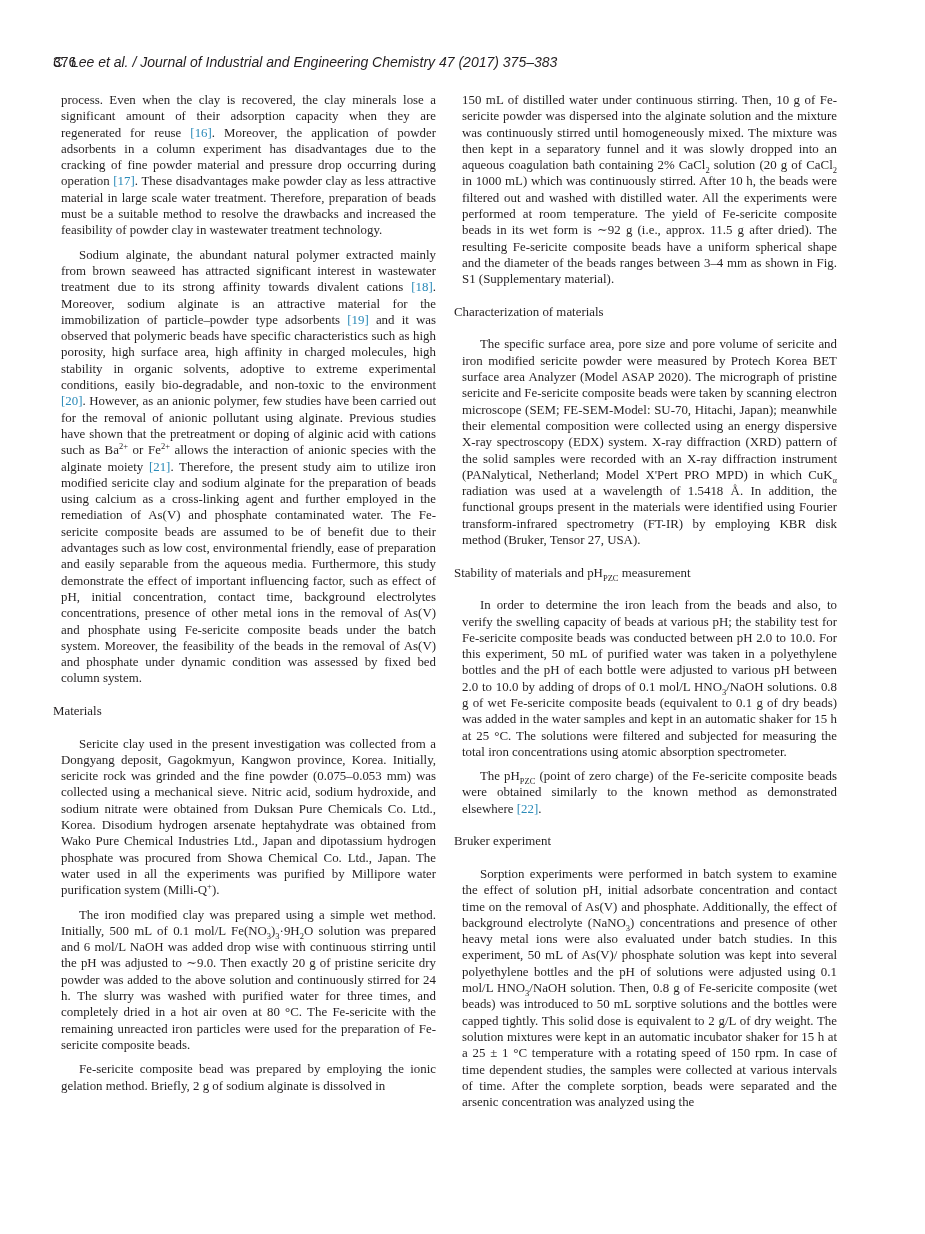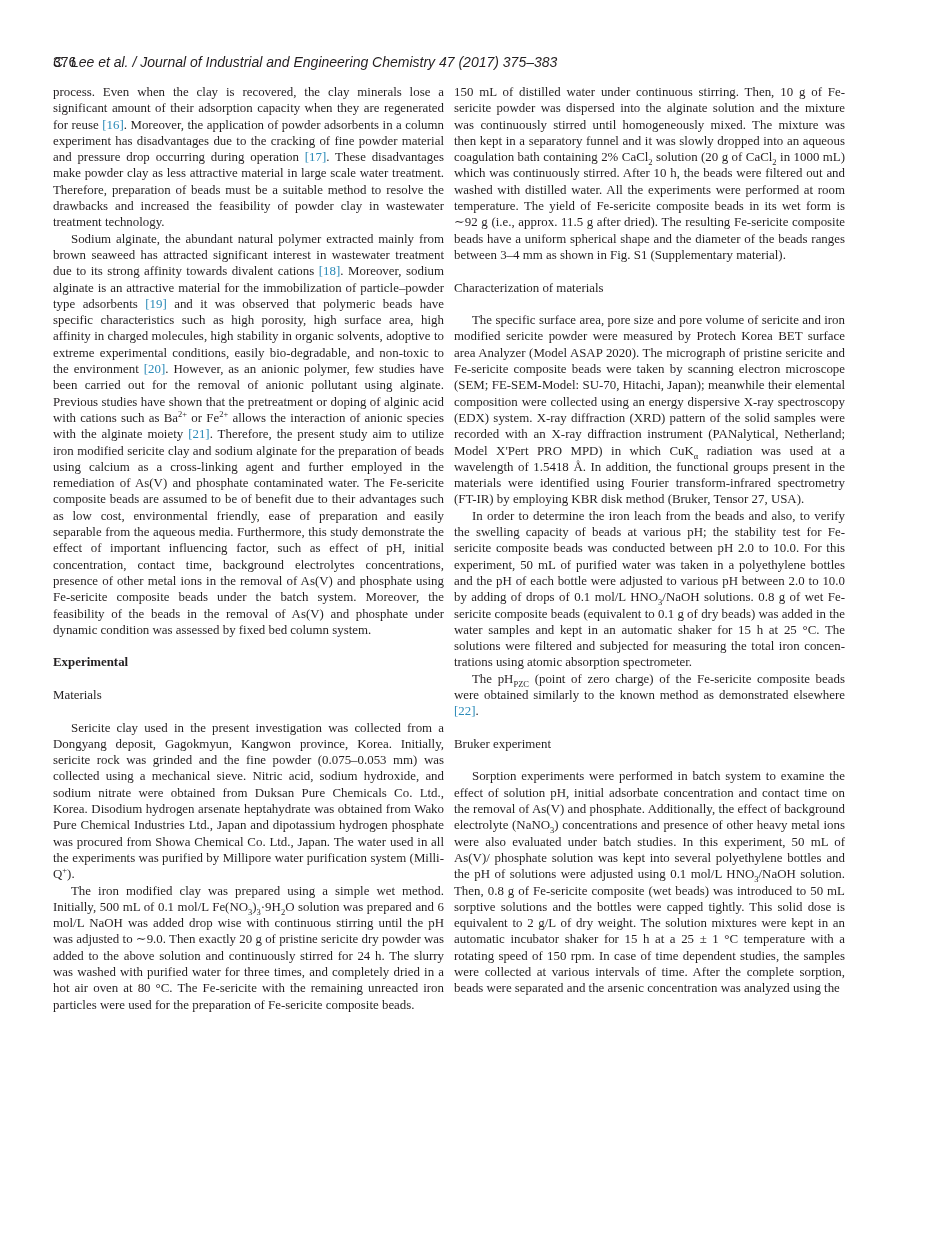--- a/index.html
+++ b/index.html
@@ -6,45 +6,46 @@
   body { width:925px; height:1234px; position:relative; overflow:hidden;
          font-family:"Liberation Serif", "DejaVu Serif", serif; color:#231f20; }
   .header { position:absolute; top:54px; left:53px; width:809px; height:16px;
             font-size:14px; font-style:italic; font-family:"Liberation Sans", sans-serif;text-decoration:underline; }
   .header .pno { position:absolute; left:0; top:0; font-style:normal; }
   .header .running { position:absolute; left:0; width:100%; top:0; }
   .col { position:absolute; top:84px; width:391px; font-size:12.9px; line-height:16.3px;
          text-align:justify; hyphens:manual; }
   .col.left { left:53px; }
   .col.right { left:454px; }
-  p { margin:0; text-indent:18px; }
+  p { margin:8px; text-indent:18px; }
   p.noindent { text-indent:0; }
   .h1 { font-weight:bold; margin:16.3px 0 16.3px 0; text-indent:0; }
   .h2 { margin:16.3px 0 16.3px 0; text-indent:0; }
   .ref { color:#2a8ab8; }
   sub, sup { font-size:8.5px; line-height:0; }
 </style>
 </head>
 <body>
 
 <div class="header">
   <span class="pno">376</span>
   <span class="running">C. Lee et al. / Journal of Industrial and Engineering Chemistry 47 (2017) 375–383</span>
 </div>
 
 <div class="col left">
   <p class="noindent"><span>process. Even when the clay is recovered, the clay minerals lose a significant amount of their adsorption capacity when they are regenerated for reuse </span><a class="ref">[16]</a><span>. Moreover, the application of powder adsorbents in a column experiment has disadvantages due to the cracking of fine powder material and pressure drop occurring during operation </span><a class="ref">[17]</a><span>. These disadvantages make powder clay as less attractive material in large scale water treatment. Therefore, preparation of beads must be a suitable method to resolve the drawbacks and increased the feasibility of powder clay in wastewater treatment technology.</span></p>
   <p><span>Sodium alginate, the abundant natural polymer extracted mainly from brown seaweed has attracted significant interest in wastewater treatment due to its strong affinity towards divalent cations </span><a class="ref">[18]</a><span>. Moreover, sodium alginate is an attractive material for the immobilization of particle–powder type adsorbents </span><a class="ref">[19]</a><span> and it was observed that polymeric beads have specific characteristics such as high porosity, high surface area, high affinity in charged molecules, high stability in organic solvents, adoptive to extreme experimental conditions, easily bio-degradable, and non-toxic to the environment </span><a class="ref">[20]</a><span>. However, as an anionic polymer, few studies have been carried out for the removal of anionic pollutant using alginate. Previous studies have shown that the pretreatment or doping of alginic acid with cations such as Ba</span><sup>2+</sup><span> or Fe</span><sup>2+</sup><span> allows the interaction of anionic species with the alginate moiety </span><a class="ref">[21]</a><span>. Therefore, the present study aim to utilize iron modified sericite clay and sodium alginate for the preparation of beads using calcium as a cross-linking agent and further employed in the remediation of As(V) and phosphate contaminated water. The Fe-sericite composite beads are assumed to be of benefit due to their advantages such as low cost, environmental friendly, ease of preparation and easily separable from the aqueous media. Furthermore, this study demonstrate the effect of important influencing factor, such as effect of pH, initial concentration, contact time, background electrolytes concentrations, presence of other metal ions in the removal of As(V) and phosphate using Fe-sericite composite beads under the batch system. Moreover, the feasibility of the beads in the removal of As(V) and phosphate under dynamic condition was assessed by fixed bed column system.</span></p>
-  <div class="h1">Experimental</div>
   <div class="h2">Materials</div>
   <p><span>Sericite clay used in the present investigation was collected from a Dongyang deposit, Gagokmyun, Kangwon province, Korea. Initially, sericite rock was grinded and the fine powder (0.075–0.053 mm) was collected using a mechanical sieve. Nitric acid, sodium hydroxide, and sodium nitrate were obtained from Duksan Pure Chemicals Co. Ltd., Korea. Disodium hydrogen arsenate heptahydrate was obtained from Wako Pure Chemical Industries Ltd., Japan and dipotassium hydrogen phosphate was procured from Showa Chemical Co. Ltd., Japan. The water used in all the experiments was purified by Millipore water purification system (Milli-Q</span><sup>+</sup><span>).</span></p>
   <p><span>The iron modified clay was prepared using a simple wet method. Initially, 500 mL of 0.1 mol/L Fe(NO</span><sub>3</sub><span>)</span><sub>3</sub><span>·9H</span><sub>2</sub><span>O solution was prepared and 6 mol/L NaOH was added drop wise with continuous stirring until the pH was adjusted to ∼9.0. Then exactly 20 g of pristine sericite dry powder was added to the above solution and continuously stirred for 24 h. The slurry was washed with purified water for three times, and completely dried in a hot air oven at 80 °C. The Fe-sericite with the remaining unreacted iron particles were used for the preparation of Fe-sericite composite beads.</span></p>
+  <p>Fe-sericite composite bead was prepared by employing the ionic gelation method. Briefly, 2 g of sodium alginate is dissolved in</p>
 </div>
 
 <div class="col right">
   <p class="noindent"><span>150 mL of distilled water under continuous stirring. Then, 10 g of Fe-sericite powder was dispersed into the alginate solution and the mixture was continuously stirred until homogeneously mixed. The mixture was then kept in a separatory funnel and it was slowly dropped into an aqueous coagulation bath containing 2% CaCl</span><sub>2</sub><span> solution (20 g of CaCl</span><sub>2</sub><span> in 1000 mL) which was continuously stirred. After 10 h, the beads were filtered out and washed with distilled water. All the experiments were performed at room temperature. The yield of Fe-sericite composite beads in its wet form is ∼92 g (i.e., approx. 11.5 g after dried). The resulting Fe-sericite composite beads have a uniform spherical shape and the diameter of the beads ranges between 3–4 mm as shown in Fig. S1 (Supplementary material).</span></p>
   <div class="h2">Characterization of materials</div>
   <p><span>The specific surface area, pore size and pore volume of sericite and iron modified sericite powder were measured by Protech Korea BET surface area Analyzer (Model ASAP 2020). The micrograph of pristine sericite and Fe-sericite composite beads were taken by scanning electron microscope (SEM; FE-SEM-Model: SU-70, Hitachi, Japan); meanwhile their elemental composition were collected using an energy dispersive X-ray spectroscopy (EDX) system. X-ray diffraction (XRD) pattern of the solid samples were recorded with an X-ray diffraction instrument (PANalytical, Netherland; Model X'Pert PRO MPD) in which CuK</span><sub>α</sub><span> radiation was used at a wavelength of 1.5418 Å. In addition, the functional groups present in the materials were identified using Fourier transform-infrared spectrometry (FT-IR) by employing KBR disk method (Bruker, Tensor 27, USA).</span></p>
+  <div class="h2"><span>Stability of materials and pH</span><sub>PZC</sub><span> measurement</span></div>
   <p><span>In order to determine the iron leach from the beads and also, to verify the swelling capacity of beads at various pH; the stability test for Fe-sericite composite beads was conducted between pH 2.0 to 10.0. For this experiment, 50 mL of purified water was taken in a polyethylene bottles and the pH of each bottle were adjusted to various pH between 2.0 to 10.0 by adding of drops of 0.1 mol/L HNO</span><sub>3</sub><span>/NaOH solutions. 0.8 g of wet Fe-sericite composite beads (equivalent to 0.1 g of dry beads) was added in the water samples and kept in an automatic shaker for 15 h at 25 °C. The solutions were filtered and subjected for measuring the total iron concen­trations using atomic absorption spectrometer.</span></p>
   <p><span>The pH</span><sub>PZC</sub><span> (point of zero charge) of the Fe-sericite composite beads were obtained similarly to the known method as demon­strated elsewhere </span><a class="ref">[22]</a><span>.</span></p>
   <div class="h2">Bruker experiment</div>
   <p><span>Sorption experiments were performed in batch system to examine the effect of solution pH, initial adsorbate concentration and contact time on the removal of As(V) and phosphate. Additionally, the effect of background electrolyte (NaNO</span><sub>3</sub><span>) con­centrations and presence of other heavy metal ions were also evaluated under batch studies. In this experiment, 50 mL of As(V)/ phosphate solution was kept into several polyethylene bottles and the pH of solutions were adjusted using 0.1 mol/L HNO</span><sub>3</sub><span>/NaOH solution. Then, 0.8 g of Fe-sericite composite (wet beads) was introduced to 50 mL sorptive solutions and the bottles were capped tightly. This solid dose is equivalent to 2 g/L of dry weight. The solution mixtures were kept in an automatic incubator shaker for 15 h at a 25 ± 1 °C temperature with a rotating speed of 150 rpm. In case of time dependent studies, the samples were collected at various intervals of time. After the complete sorption, beads were separated and the arsenic concentration was analyzed using the</span></p>
 </div>
 
 </body></html>

